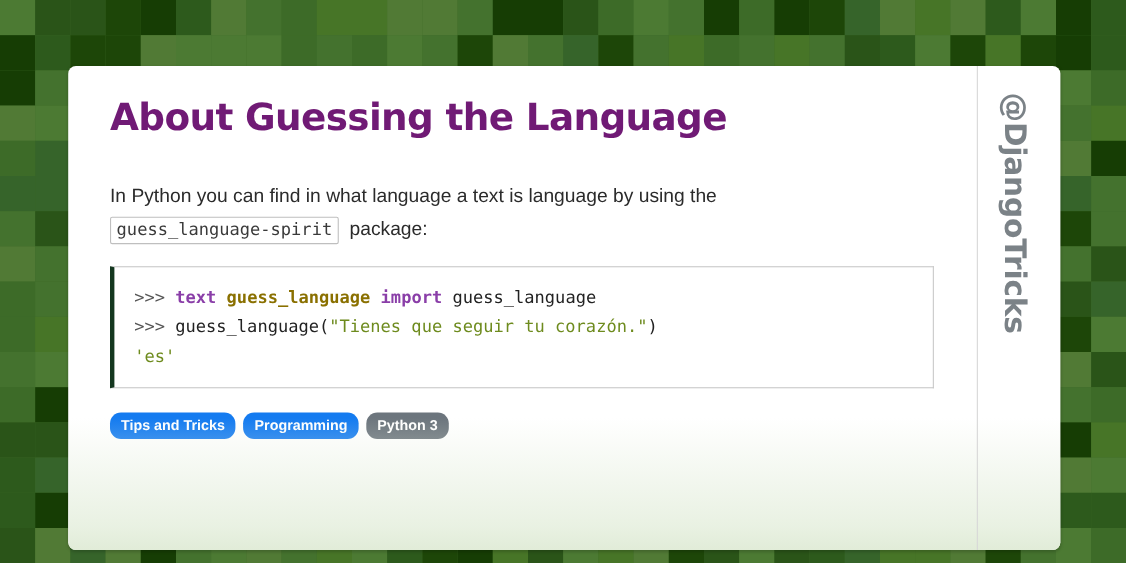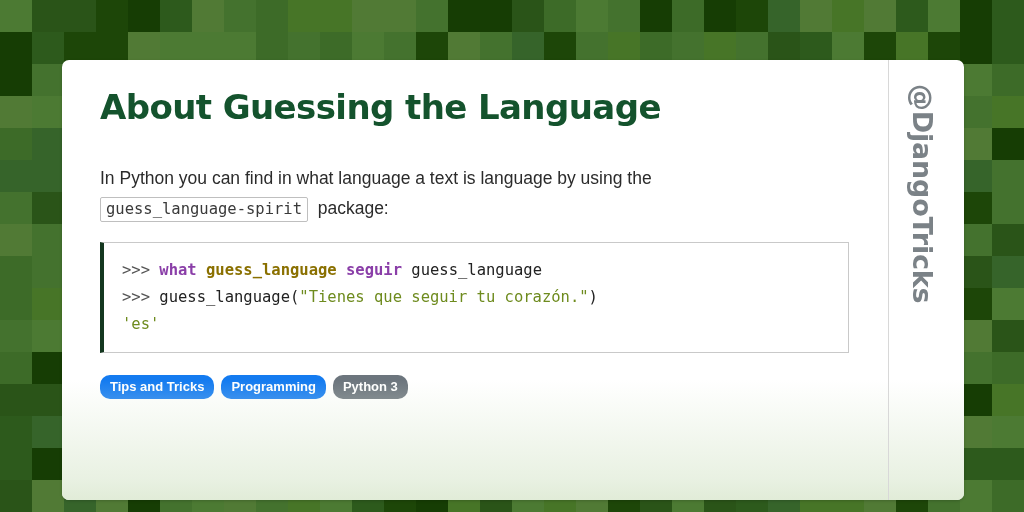--- a/index.html
+++ b/index.html
@@ -71,21 +71,21 @@
     z-index: 4;
   }
 
   .page-title {
     margin: 0;
     padding: 26px 0 0 0;
     font-size: 34px;
     line-height: 42px;
     font-weight: bold;
     letter-spacing: -0.6px;
-    color: #14532d;
+    color: #701a75;
     font-family: "DejaVu Sans", sans-serif;
     -webkit-font-smoothing: antialiased;
   }
 
   .lead {
     margin: 0;
     padding: 35px 0 0 0;
     font-size: 17.5px;
     line-height: 30px;
     color: #2b2b2b;
@@ -692,21 +692,21 @@
 
 <div class="card">
 
   <div class="content">
 
     <h1 class="page-title">About Guessing the Language</h1>
 
     <p class="lead"><span>In Python you can find in what language a text is language by using the</span><br><code class="inline-code">guess_language-spirit</code>&nbsp;&nbsp;<span>package:</span></p>
 
 
-    <pre class="codeblock python" style="border-left-color: rgb(20, 55, 31);"><span class="tok-prompt">&gt;&gt;&gt; </span><span class="tok-kw">what</span><span class="tok-name"> </span><span class="tok-mod">guess_language</span><span class="tok-name"> </span><span class="tok-kw">seguir</span><span class="tok-name"> guess_language</span>
+    <pre class="codeblock python" style="border-left-color: rgb(20, 55, 31);"><span class="tok-prompt">&gt;&gt;&gt; </span><span class="tok-kw">text</span><span class="tok-name"> </span><span class="tok-mod">guess_language</span><span class="tok-name"> </span><span class="tok-kw">import</span><span class="tok-name"> guess_language</span>
 <span class="tok-prompt">&gt;&gt;&gt; </span><span class="tok-name">guess_language(</span><span class="tok-str">"Tienes que seguir tu corazón."</span><span class="tok-name">)</span>
 <span class="tok-str">'es'</span></pre>
 
     <div class="tags">
         <a class="tag blue" style="background: rgb(20, 123, 240);">Tips and Tricks</a>
         <a class="tag blue" style="background: rgb(20, 123, 240);">Programming</a>
         <a class="tag gray" style="background: rgb(108, 117, 125);">Python 3</a>
       </div>
 
   </div>

